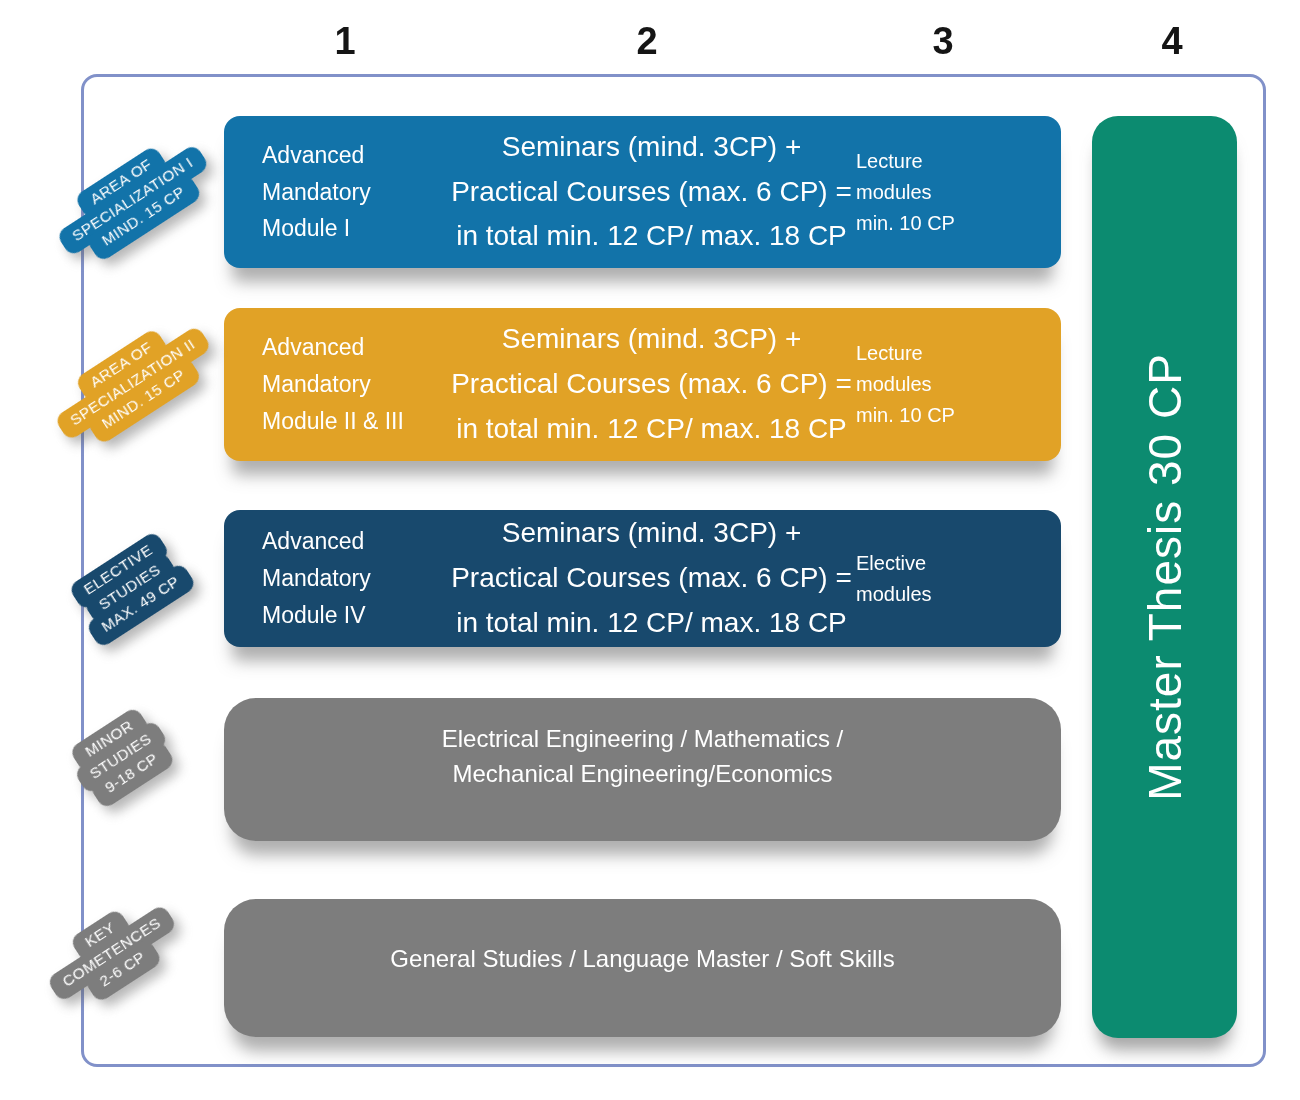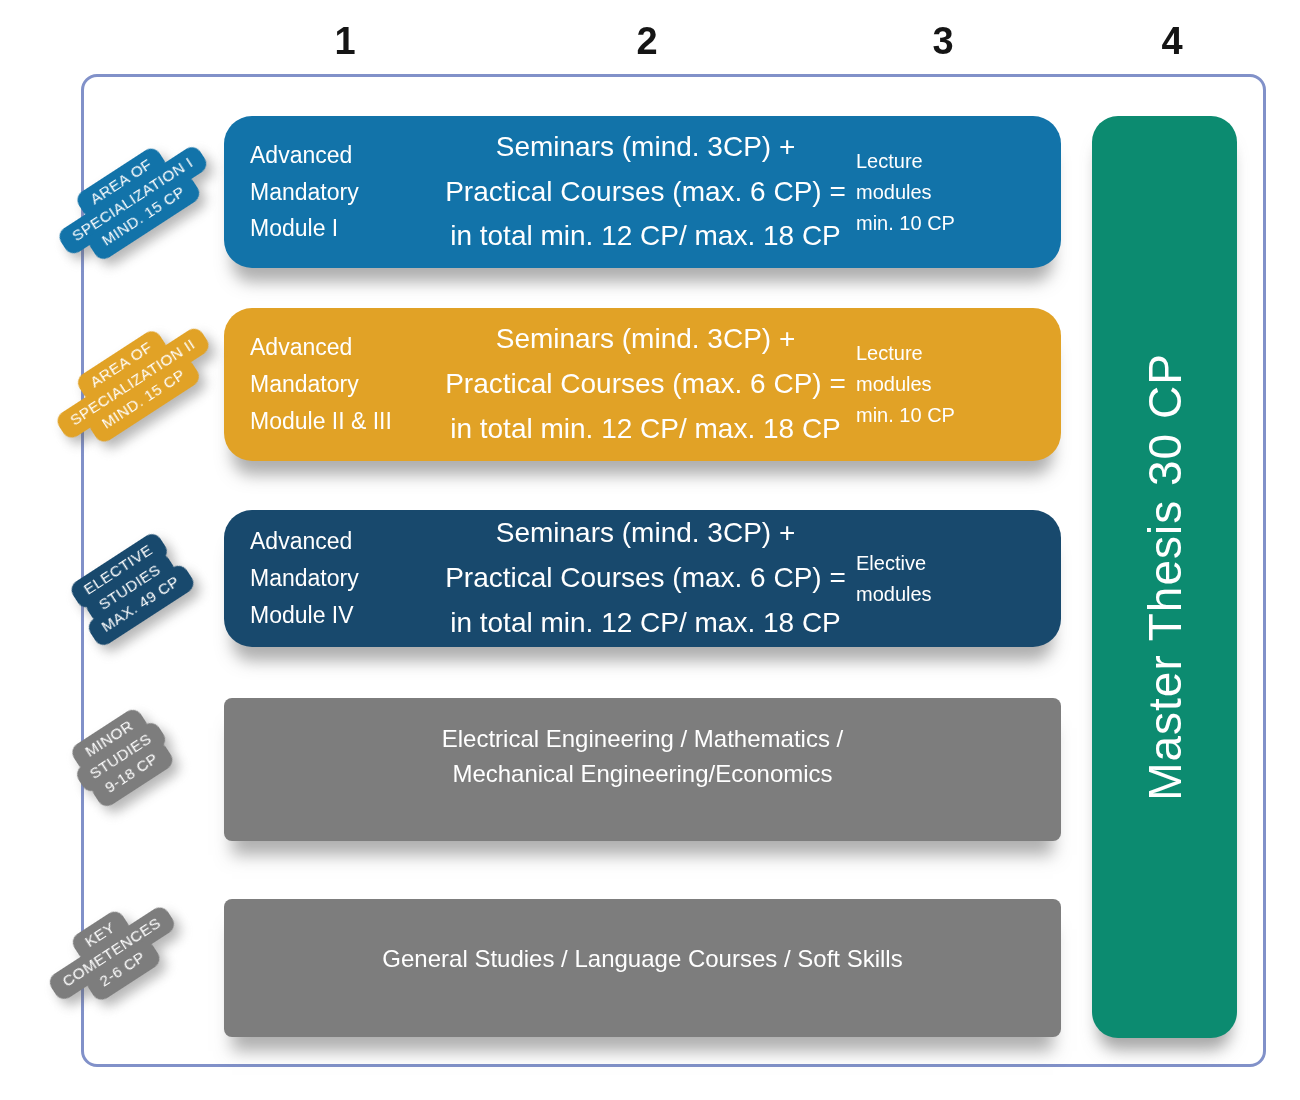--- a/index.html
+++ b/index.html
@@ -19,35 +19,35 @@
 
   
   .frame{
     position:absolute;left:81px;top:74px;width:1185px;height:993px;
     border:3px solid #8191c9;border-radius:16px;background:#ffffff;
     box-sizing:border-box;
   }
 
   
   .module-row{
-    position:absolute;left:224px;width:837px;border-radius:28px;color:#ffffff;
+    position:absolute;left:224px;width:837px;border-radius:16px;color:#ffffff;
     display:grid;grid-template-columns:185px 1fr 205px;align-items:center;
-    padding-left:26px;box-sizing:border-box;
+    padding-left:38px;box-sizing:border-box;
     box-shadow:0 22px 16px -8px rgba(95,95,95,.5);
   }
   .row1{top:116px;height:152px;}
   .row2{top:308px;height:153px;}
   .row3{top:510px;height:137px;}
   .cell-title{font-size:23px;line-height:1.6;white-space:pre-line;}
   .cell-mid{text-align:center;font-size:28px;line-height:1.6;white-space:pre-line;}
   .cell-right{font-size:20px;line-height:1.55;white-space:pre-line;padding-right:6px;}
 
   
   .wide-box{
-    position:absolute;left:224px;width:837px;border-radius:8px;color:#ffffff;
+    position:absolute;left:224px;width:837px;border-radius:32px;color:#ffffff;
     display:flex;align-items:center;justify-content:center;text-align:center;
     font-size:24px;line-height:1.45;white-space:pre-line;box-sizing:border-box;
     box-shadow:0 22px 16px -8px rgba(95,95,95,.5);
   }
   .wide1{top:698px;height:143px;padding-bottom:26px;}
   .wide2{top:899px;height:138px;padding-bottom:18px;}
 
   
   .thesis{
     position:absolute;left:1092px;top:116px;width:145px;height:922px;
@@ -123,21 +123,21 @@
     <div class="cell-right">Elective
 modules</div>
   </div>
 
   <div class="wide-box wide1" style="background-color: rgb(125, 125, 125);">
     <span>Electrical Engineering / Mathematics /
 Mechanical Engineering/Economics</span>
   </div>
 
   <div class="wide-box wide2" style="background-color: rgb(125, 125, 125);">
-    <span>General Studies / Language Courses / Soft Skills</span>
+    <span>General Studies / Language Master / Soft Skills</span>
   </div>
 
   <div class="thesis" style="background-color: rgb(12, 139, 112);">
     <span class="thesis-text">Master Thesis 30 CP</span>
   </div>
 
   <div class="side-label lbl1">
     <span class="pill" style="background-color: rgb(18, 115, 169);">AREA OF</span>
     <span class="pill" style="background-color: rgb(18, 115, 169);">SPECIALIZATION I</span>
     <span class="pill" style="background-color: rgb(18, 115, 169);">MIND. 15 CP</span>

